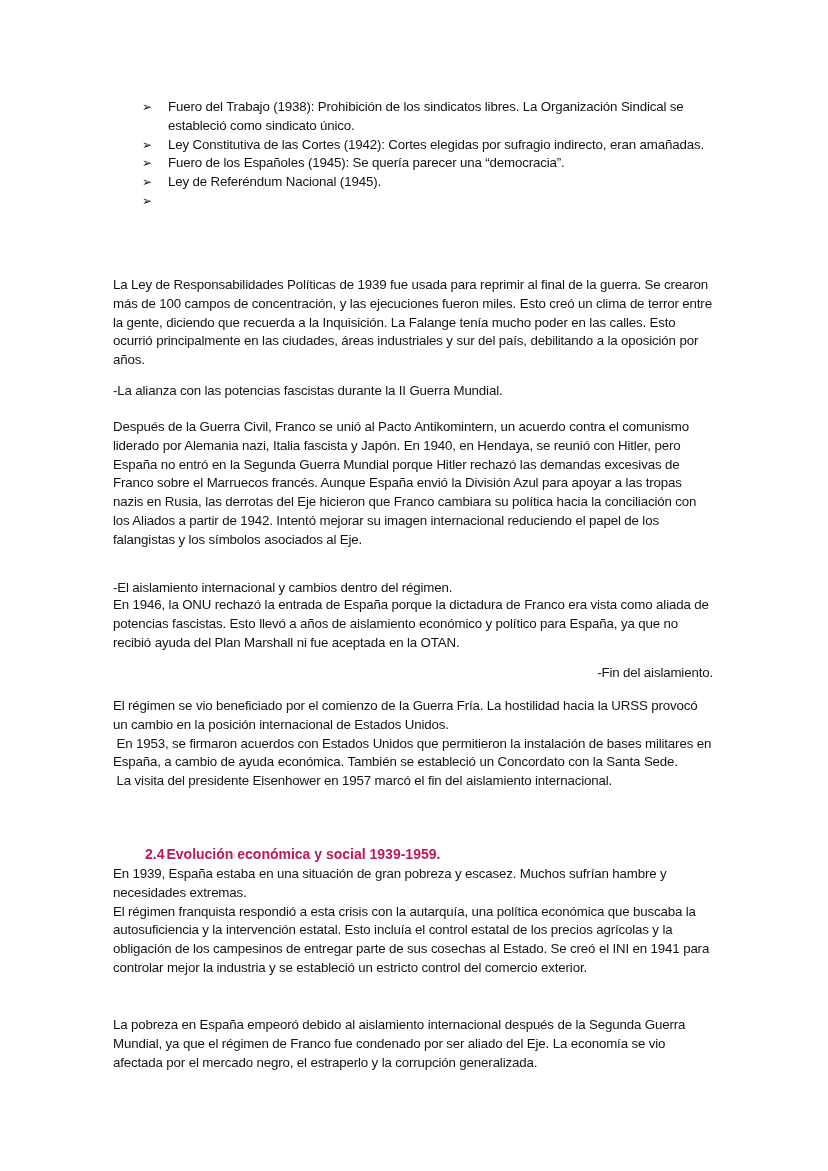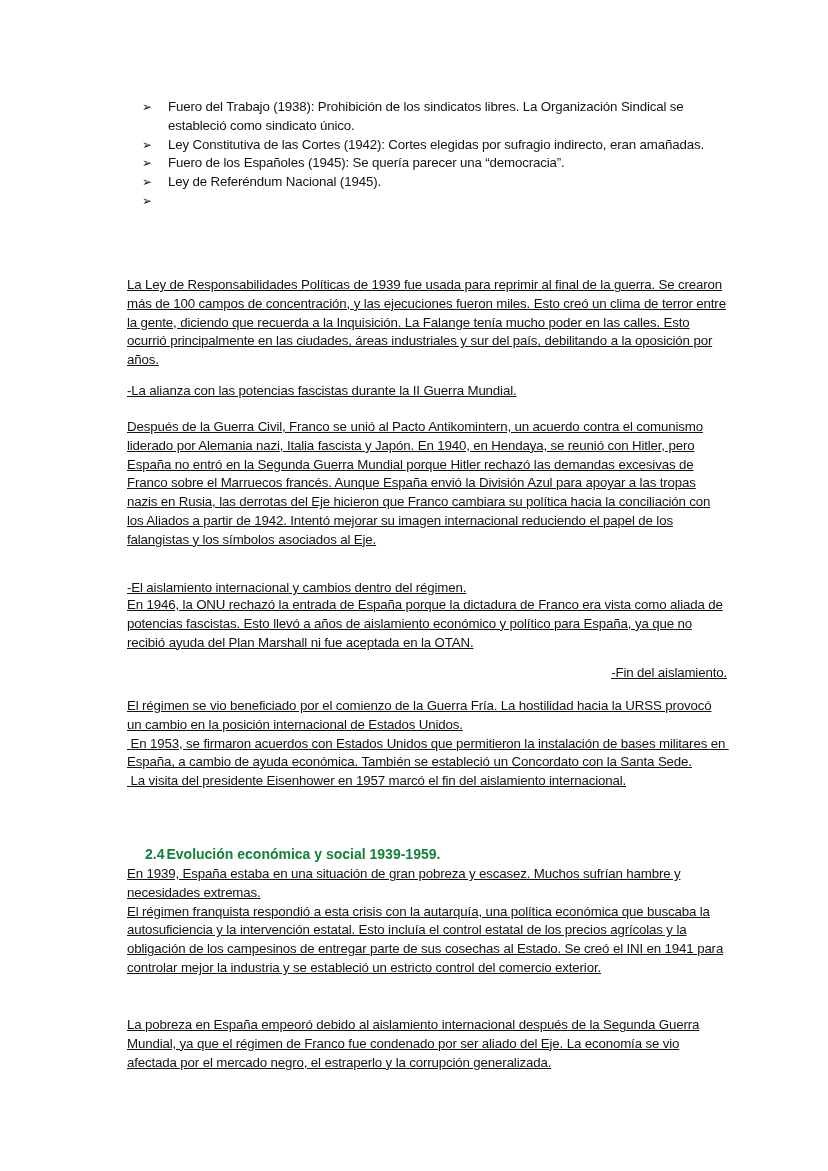--- a/index.html
+++ b/index.html
@@ -2,33 +2,32 @@
 <html><head>
 <meta charset="utf-8">
 <style>
   html, body { margin: 0; padding: 0; background: #ffffff; }
   body {
     width: 828px; height: 1171px; position: relative; overflow: hidden;
     font-family: "Liberation Sans", sans-serif; color: #111;
   }
   .page { position: absolute; left: 0; top: 0; width: 828px; height: 1171px; }
   .txt {
-    position: absolute; left: 127px; width: 600px;
+    position: absolute; left: 113px; width: 600px;
     font-family: "Liberation Sans", sans-serif;
     font-size: 13.3px; line-height: 18.8px; color: #141414;
     letter-spacing: -0.15px;
-    text-decoration: underline;
   }
   .bullets { position: absolute; left: 142px; top: 98px; width: 570px; margin: 0; padding: 0; list-style: none; }
   .bullets li { position: relative; padding-left: 26px; font-size: 13.3px; line-height: 18.8px; color: #141414; letter-spacing: -0.15px; }
   .bullets li .arrow { position: absolute; left: 0; top: 0; font-size: 12px; }
   .heading {
     position: absolute; left: 145px; top: 846px;
     font-family: "Liberation Sans", sans-serif; font-weight: bold;
-    font-size: 14px; color: #15803d;
+    font-size: 14px; color: #be185d;
   }
   .heading .num { margin-right: 2px; }
   p { margin: 0; }
 </style>
 </head>
 <body>
 
 <div class="page">
 
   <ul class="bullets">

